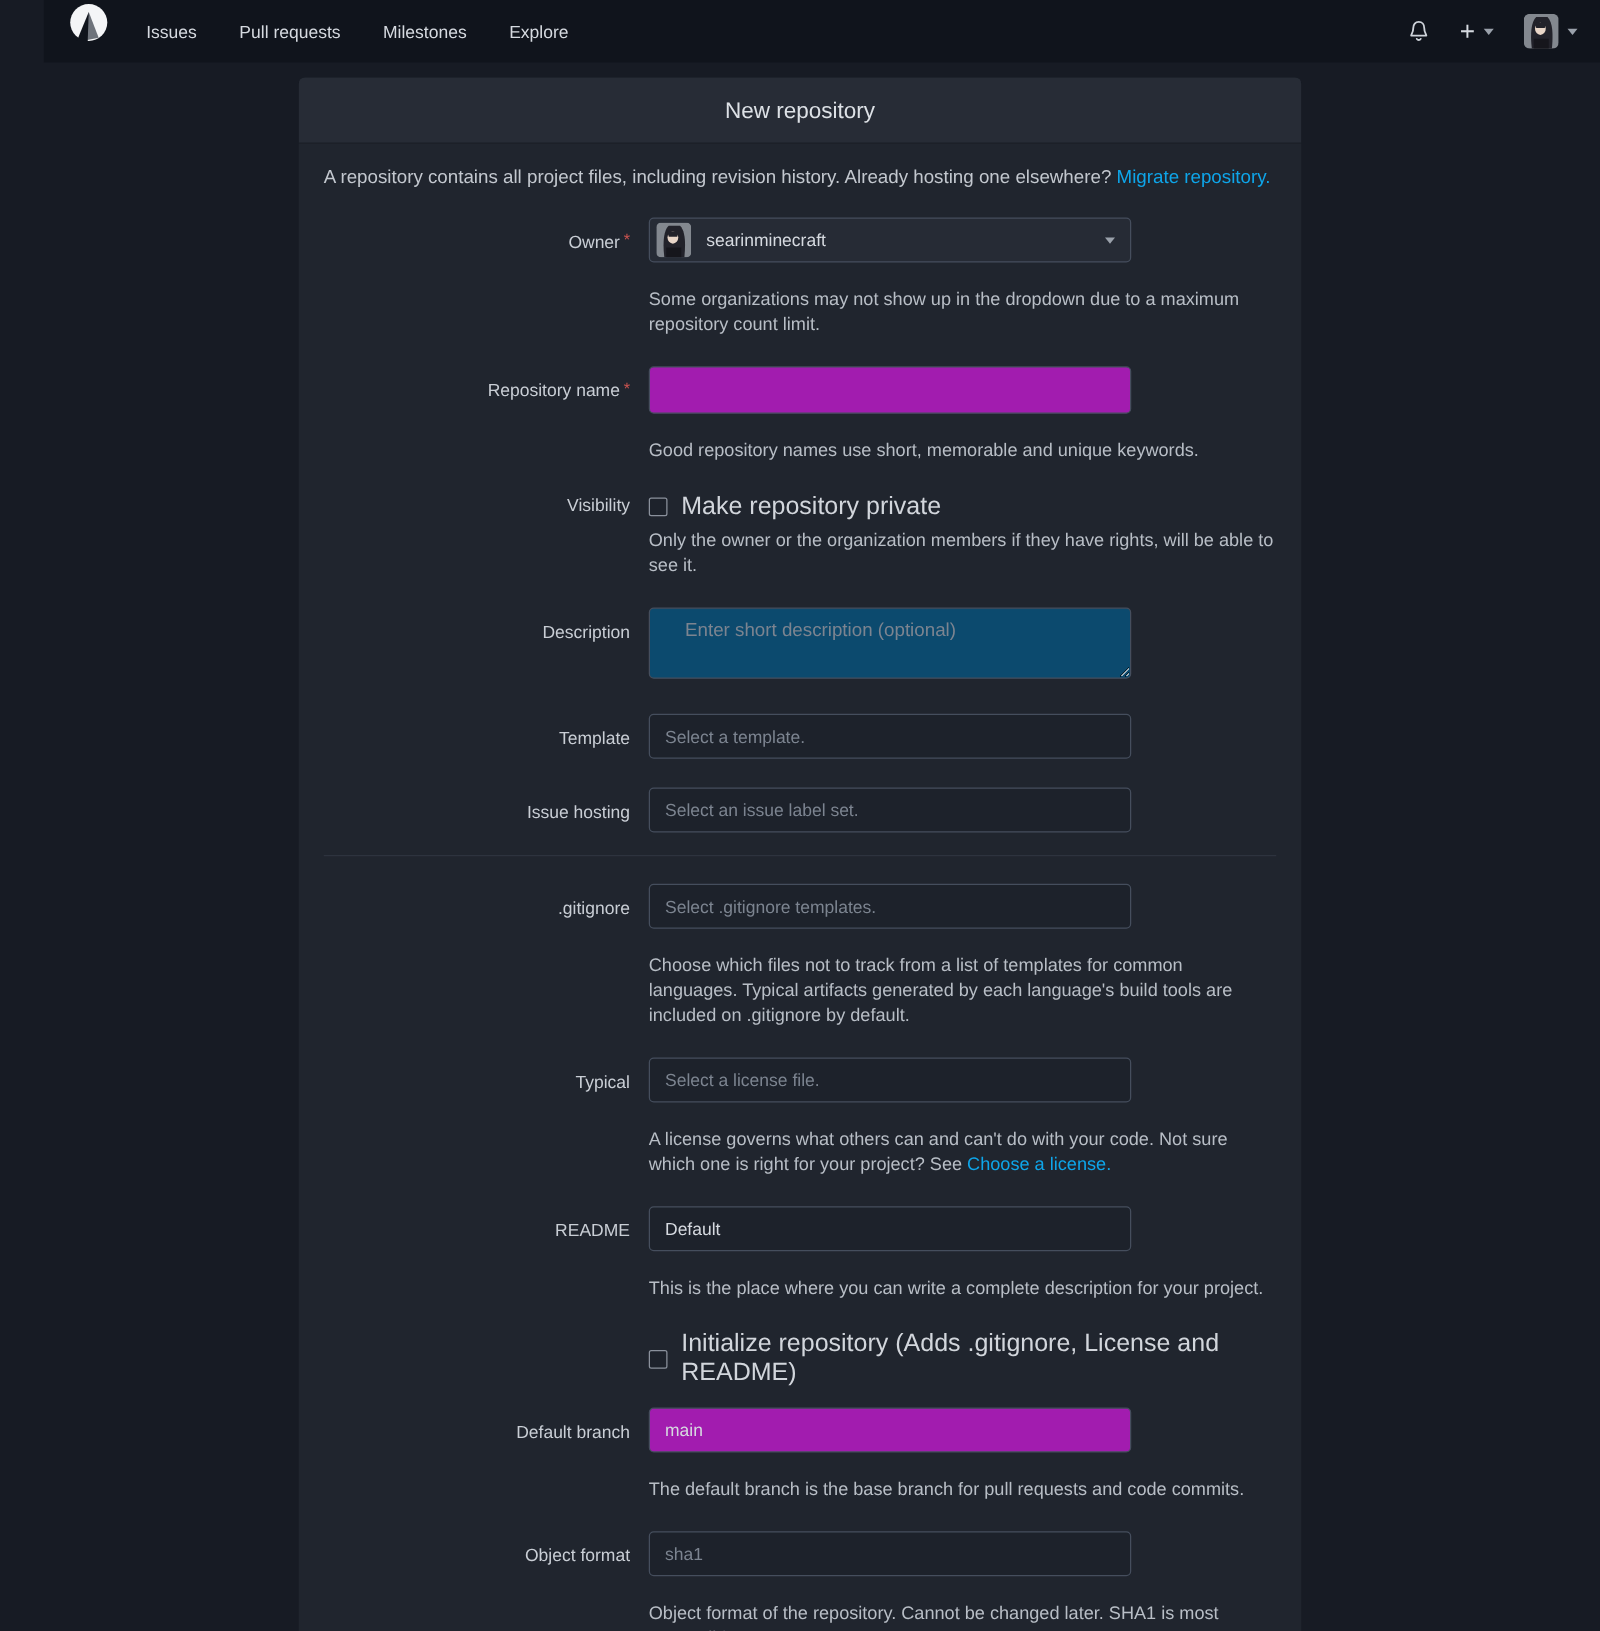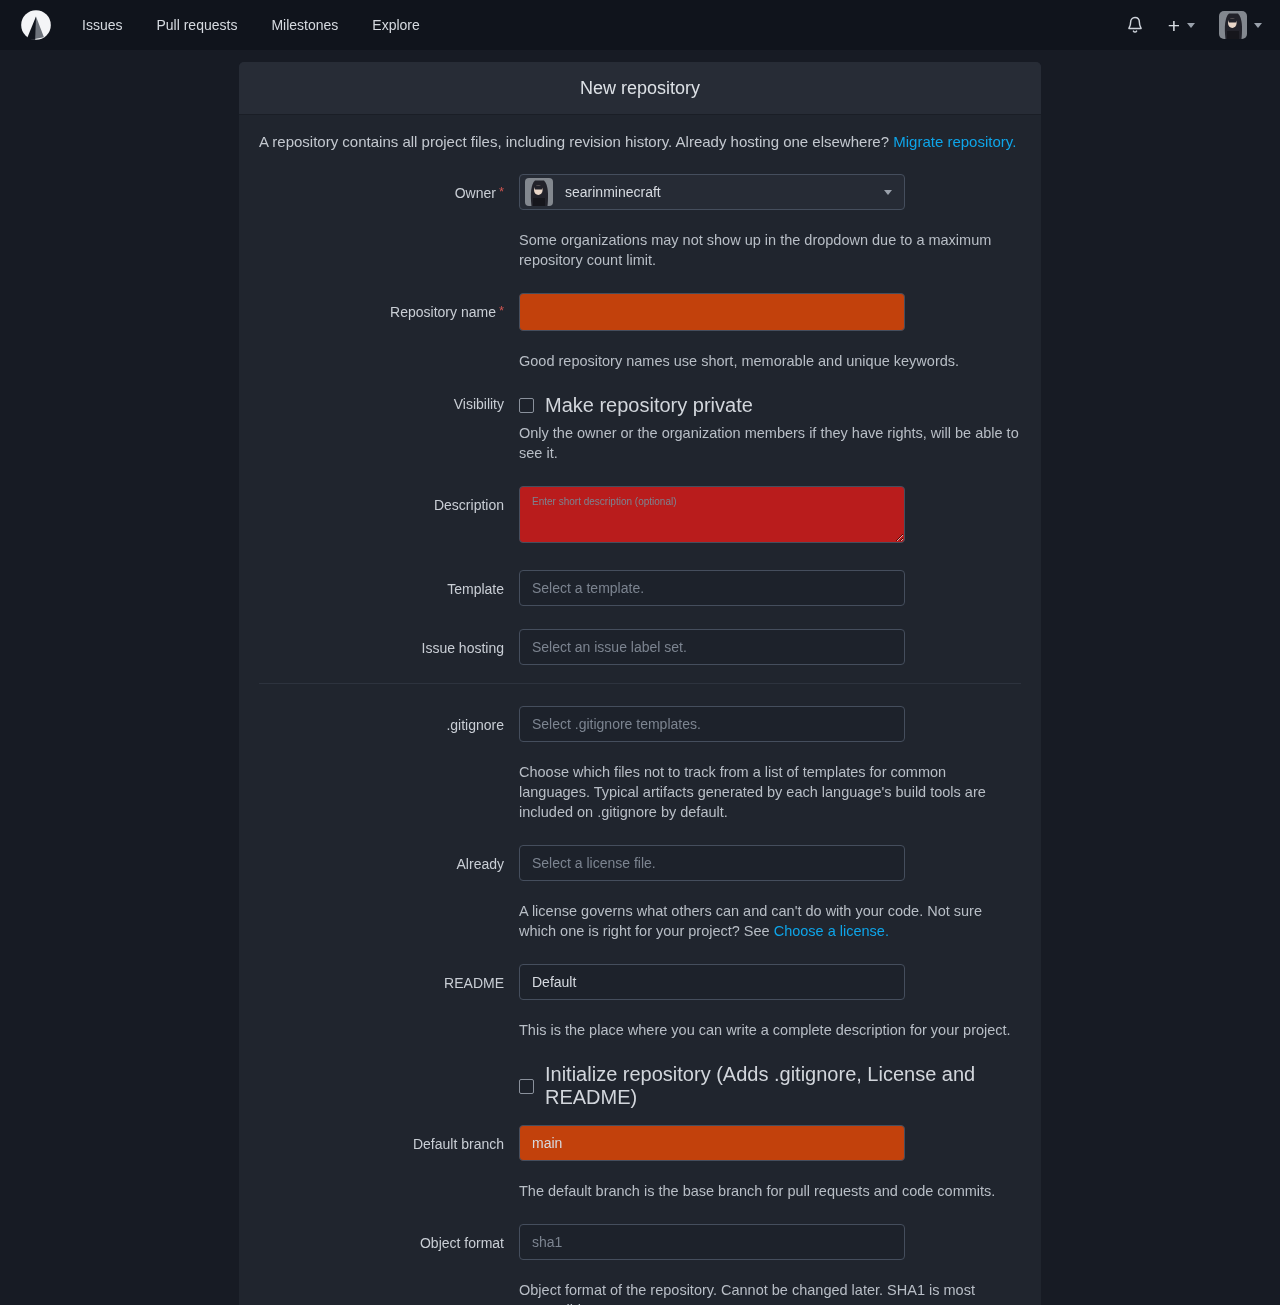--- a/index.html
+++ b/index.html
@@ -5,22 +5,23 @@
   * { box-sizing: border-box; margin: 0; padding: 0; }
   html, body {
     width: 1280px; height: 1305px;
     background: #171b24;
     font-family: "Liberation Sans", "DejaVu Sans", sans-serif;
     overflow: hidden;
   }
   
   .navbar {
     height: 50px; background: #10141c;
-    display: flex; align-items: center;
+    display: flex; 
     padding: 0 18px;
+    margin-left: 35px;
   }
   .navbar .logo { width: 36px; height: 36px; margin-right: 28px; display: flex; align-items: center; justify-content: center; cursor: pointer; }
   .nav-links { display: flex; align-items: center; gap: 34px; }
   .nav-link { color: #d6dae0; font-size: 14px; text-decoration: none; cursor: pointer; }
   .nav-right { margin-left: auto; display: flex; align-items: center; gap: 24px; }
   .bell-wrap { display: flex; align-items: center; cursor: pointer; }
   .plus-wrap, .avatar-wrap { display: flex; align-items: center; gap: 7px; cursor: pointer; }
   .plus-glyph { color: #d6dae0; font-size: 21px; line-height: 1; font-weight: 400; }
   .caret {
     width: 0; height: 0;
@@ -65,32 +66,32 @@
     padding: 0 12px;
     font-size: 14px; color: #d6dae0;
     cursor: pointer;
   }
   .owner-select { background: #262b35; padding-left: 5px; justify-content: flex-start; gap: 12px; }
   .owner-select .caret { margin-left: auto; }
   .owner-avatar { width: 28px; height: 28px; border-radius: 4px; overflow: hidden; flex: 0 0 auto; }
 
   input.text-input {
     width: 386px; height: 38px;
-    background: #c2410c;
+    background: #a21caf;
     border: 1px solid #454e5d; border-radius: 4px;
     padding: 0 12px; font-size: 14px; color: #d6dae0;
     font-family: "Liberation Sans", "DejaVu Sans", sans-serif;
     outline: none;
   }
   input.text-input.h36 { height: 36px; }
   textarea.desc-input {
     width: 386px; height: 57px;
-    background: #b91c1c;
+    background: #0c4a6e;
     border: 1px solid #454e5d; border-radius: 4px;
-    padding: 9px 12px; font-size: 10px; color: #d6dae0;
+    padding: 9px 28px; font-size: 15px; color: #d6dae0;
     font-family: "Liberation Sans", "DejaVu Sans", sans-serif;
     resize: vertical; outline: none;
   }
   ::placeholder { color: #7c8490; opacity: 1; }
   .placeholder-text { color: #7c8490; }
 
   .help { color: #b8bec6; font-size: 14.5px; line-height: 1.38; margin-top: 20px; max-width: 502px; }
 
   .check-line { display: flex; align-items: center; gap: 11px; }
   .checkbox {
@@ -238,21 +239,21 @@
       <div class="lbl">.gitignore</div>
       <div>
         <div class="control-box">
           <span class="placeholder-text">Select .gitignore templates.</span>
         </div>
         <p class="help">Choose which files not to track from a list of templates for common languages. Typical artifacts generated by each language's build tools are included on .gitignore by default.</p>
       </div>
     </div>
 
     <div class="row">
-      <div class="lbl">Already</div>
+      <div class="lbl">Typical</div>
       <div>
         <div class="control-box">
           <span class="placeholder-text">Select a license file.</span>
         </div>
         <p class="help">
           <span>A license governs what others can and can't do with your code. Not sure which one is right for your project? See</span>
           <a class="link-orange">Choose a license.</a>
         </p>
       </div>
     </div>

